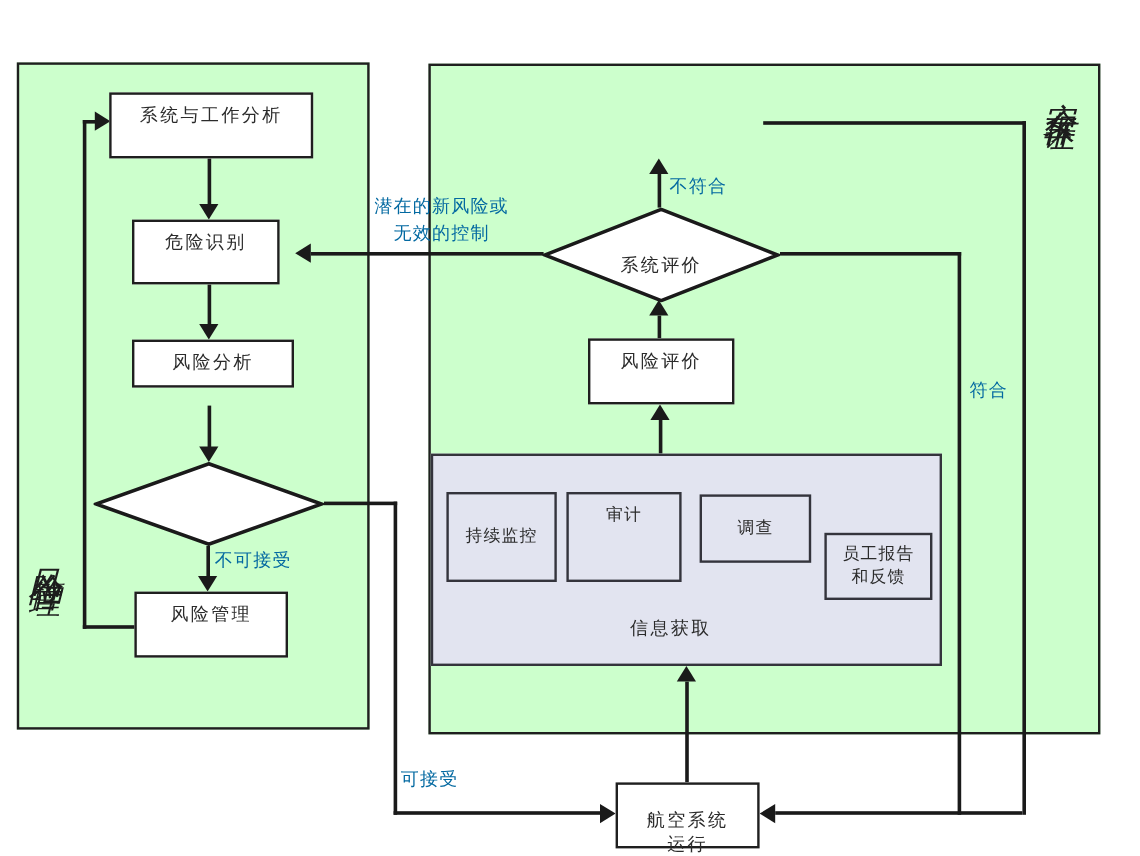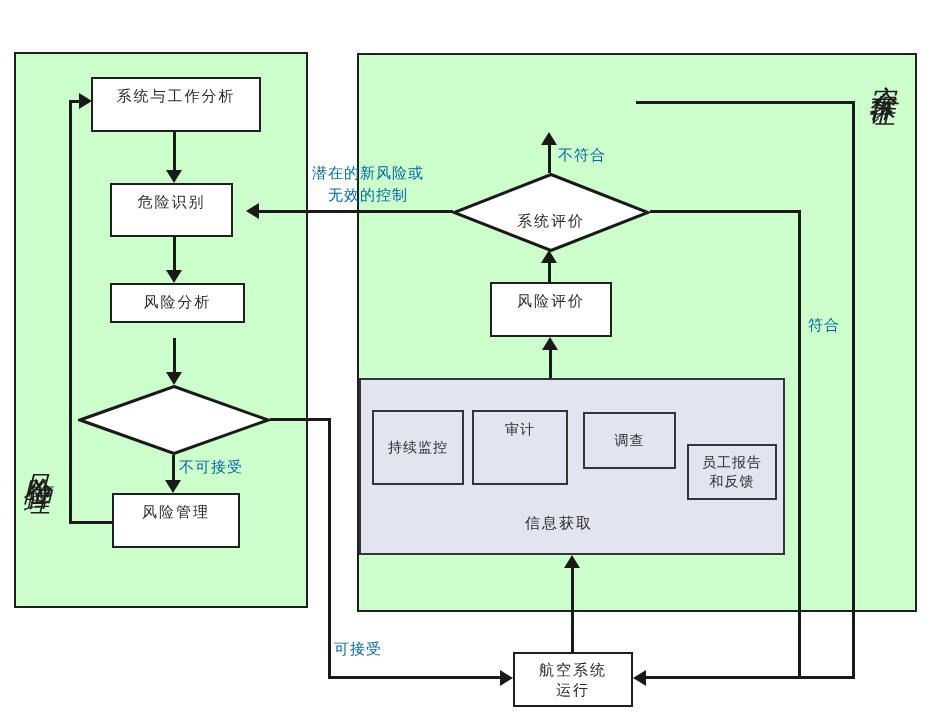--- a/index.html
+++ b/index.html
@@ -128,21 +128,21 @@
     <span>调查</span>
   </div>
   <div class="subnode" style="left:687px;top:412px;width:90px;height:56px;margin-top:32px;">
     <span>
       <span>员工报告</span><br>
       <span>和反馈</span>
     </span>
   </div>
   <div class="dtext" style="left:359px;top:514px;width:400px;font-weight:normal;">信息获取</div>
 
-  <div class="node two-line" style="left:513px;top:652px;width:120px;height:55px;padding-top:6px;">
+  <div class="node two-line" style="left:513px;top:652px;width:120px;height:55px;padding-top:20px;">
     <span>
       <span>航空系统</span><br>
       <span>运行</span>
     </span>
   </div>
 
   <div class="lbl" style="left:278px;top:162px;width:180px;text-align:center;line-height:22px;white-space:normal;">
     <span>潜在的新风险或</span><br>
     <span>无效的控制</span>
   </div>

